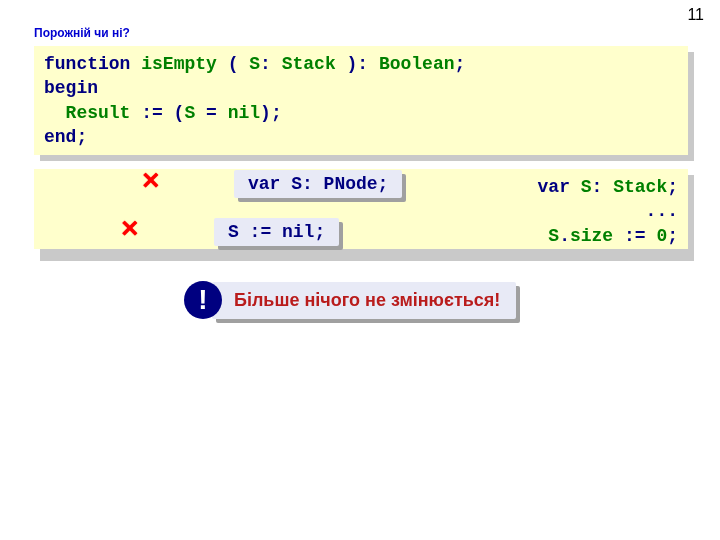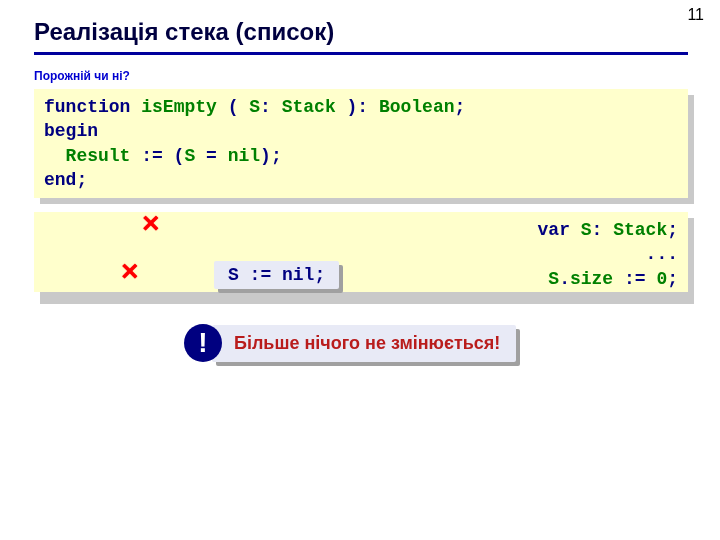--- a/index.html
+++ b/index.html
@@ -113,39 +113,39 @@
     border-radius: 2px;
   }
 </style>
 </head>
 <body>
 
 <div class="slide">
 
   <div class="pagenum">11</div>
 
-  <div class="title">Реалізація стека (список)</div>
 
   <div class="subhead">Порожній чи ні?</div>
 
   <div class="codebox-wrap">
     <div class="codebox-shadow"></div>
     <div class="codebox"><span class="c-k">function</span><span> isEmpty </span><span class="c-k">(</span><span> S</span><span class="c-k">:</span><span> Stack </span><span class="c-k">):</span><span> Boolean</span><span class="c-k">;</span>
 <span class="c-k">begin</span>
 <span>  Result </span><span class="c-k">:= (</span><span>S </span><span class="c-k">=</span><span> nil</span><span class="c-k">);</span>
 <span class="c-k">end</span><span class="c-k">;</span></div>
   </div>
 
 
   <div class="codebox-wrap" style="height:86px;text-align:right;">
     <div class="codebox-shadow"></div>
     <div class="codebox" style="height:80px;"><span class="c-k">var</span><span> S</span><span class="c-k">:</span><span> Stack</span><span class="c-k">;</span>
 <span class="c-k">...</span>
 <span>S</span><span class="c-k">.</span><span>size </span><span class="c-k">:=</span><span> 0</span><span class="c-k">;</span></div>
 
+    <div class="callout" style="top:1px; left:200px;">var S: PNode;</div>
 
     <div class="callout" style="top:49px; left:180px;">S := nil;</div>
 
     <div class="strike" style="top:-4px; left:108px;">×</div>
     <div class="strike" style="top:44px; left:87px;">×</div>
   </div>
 
   <div class="note-row">
     <div class="excl">!</div>
     <div class="note-box">Більше нічого не змінюється!</div>

